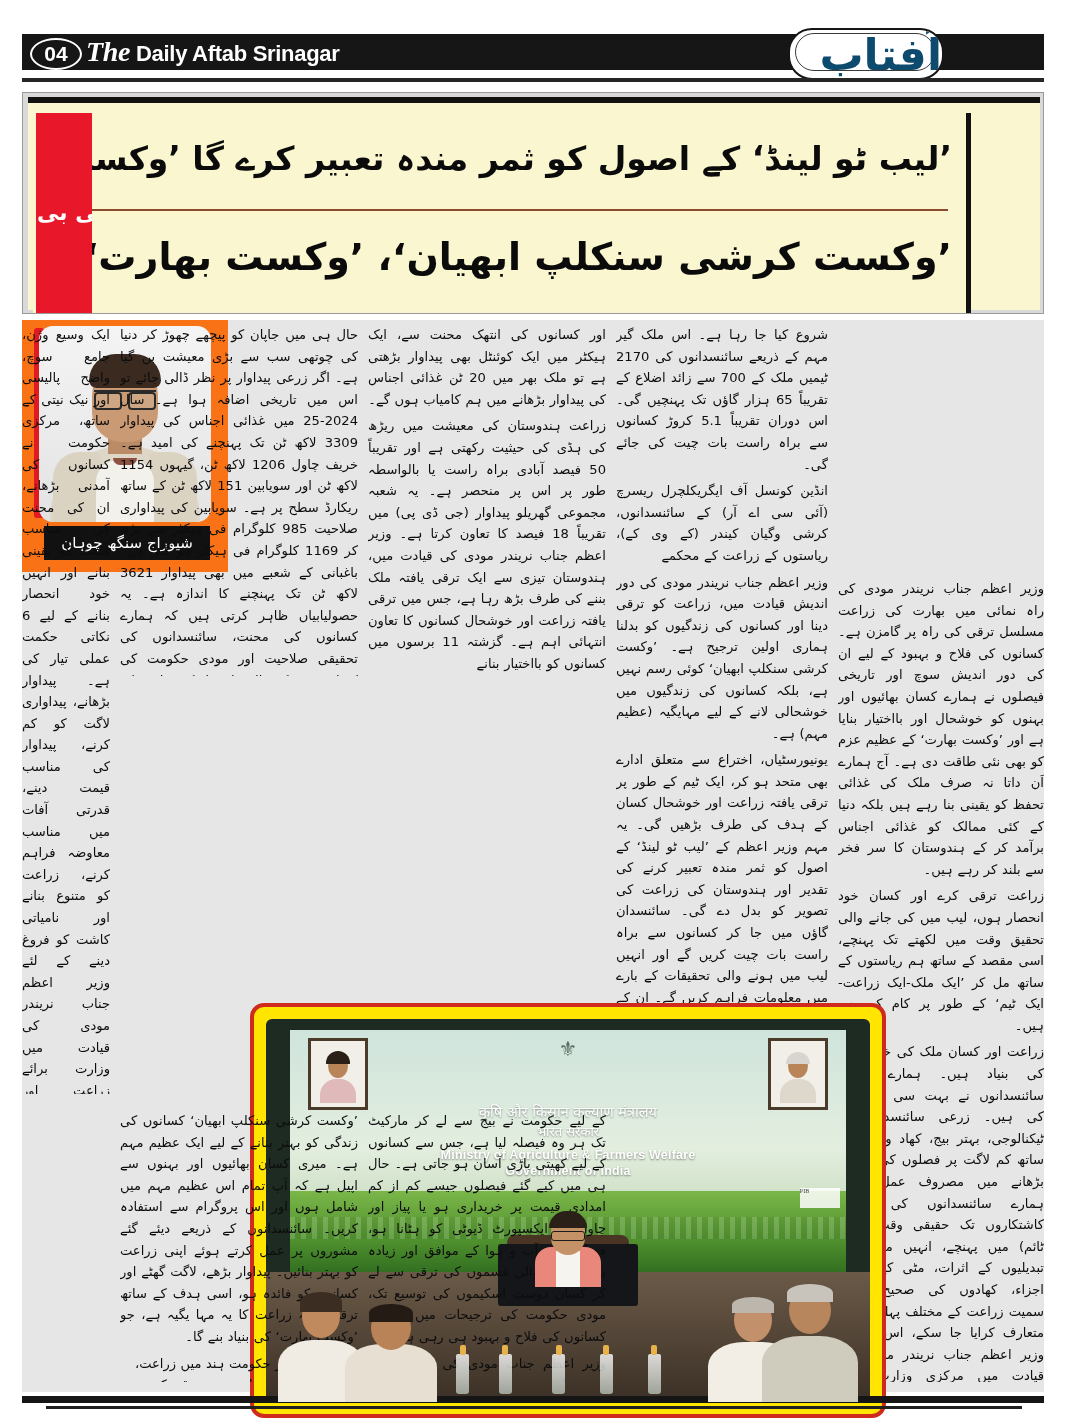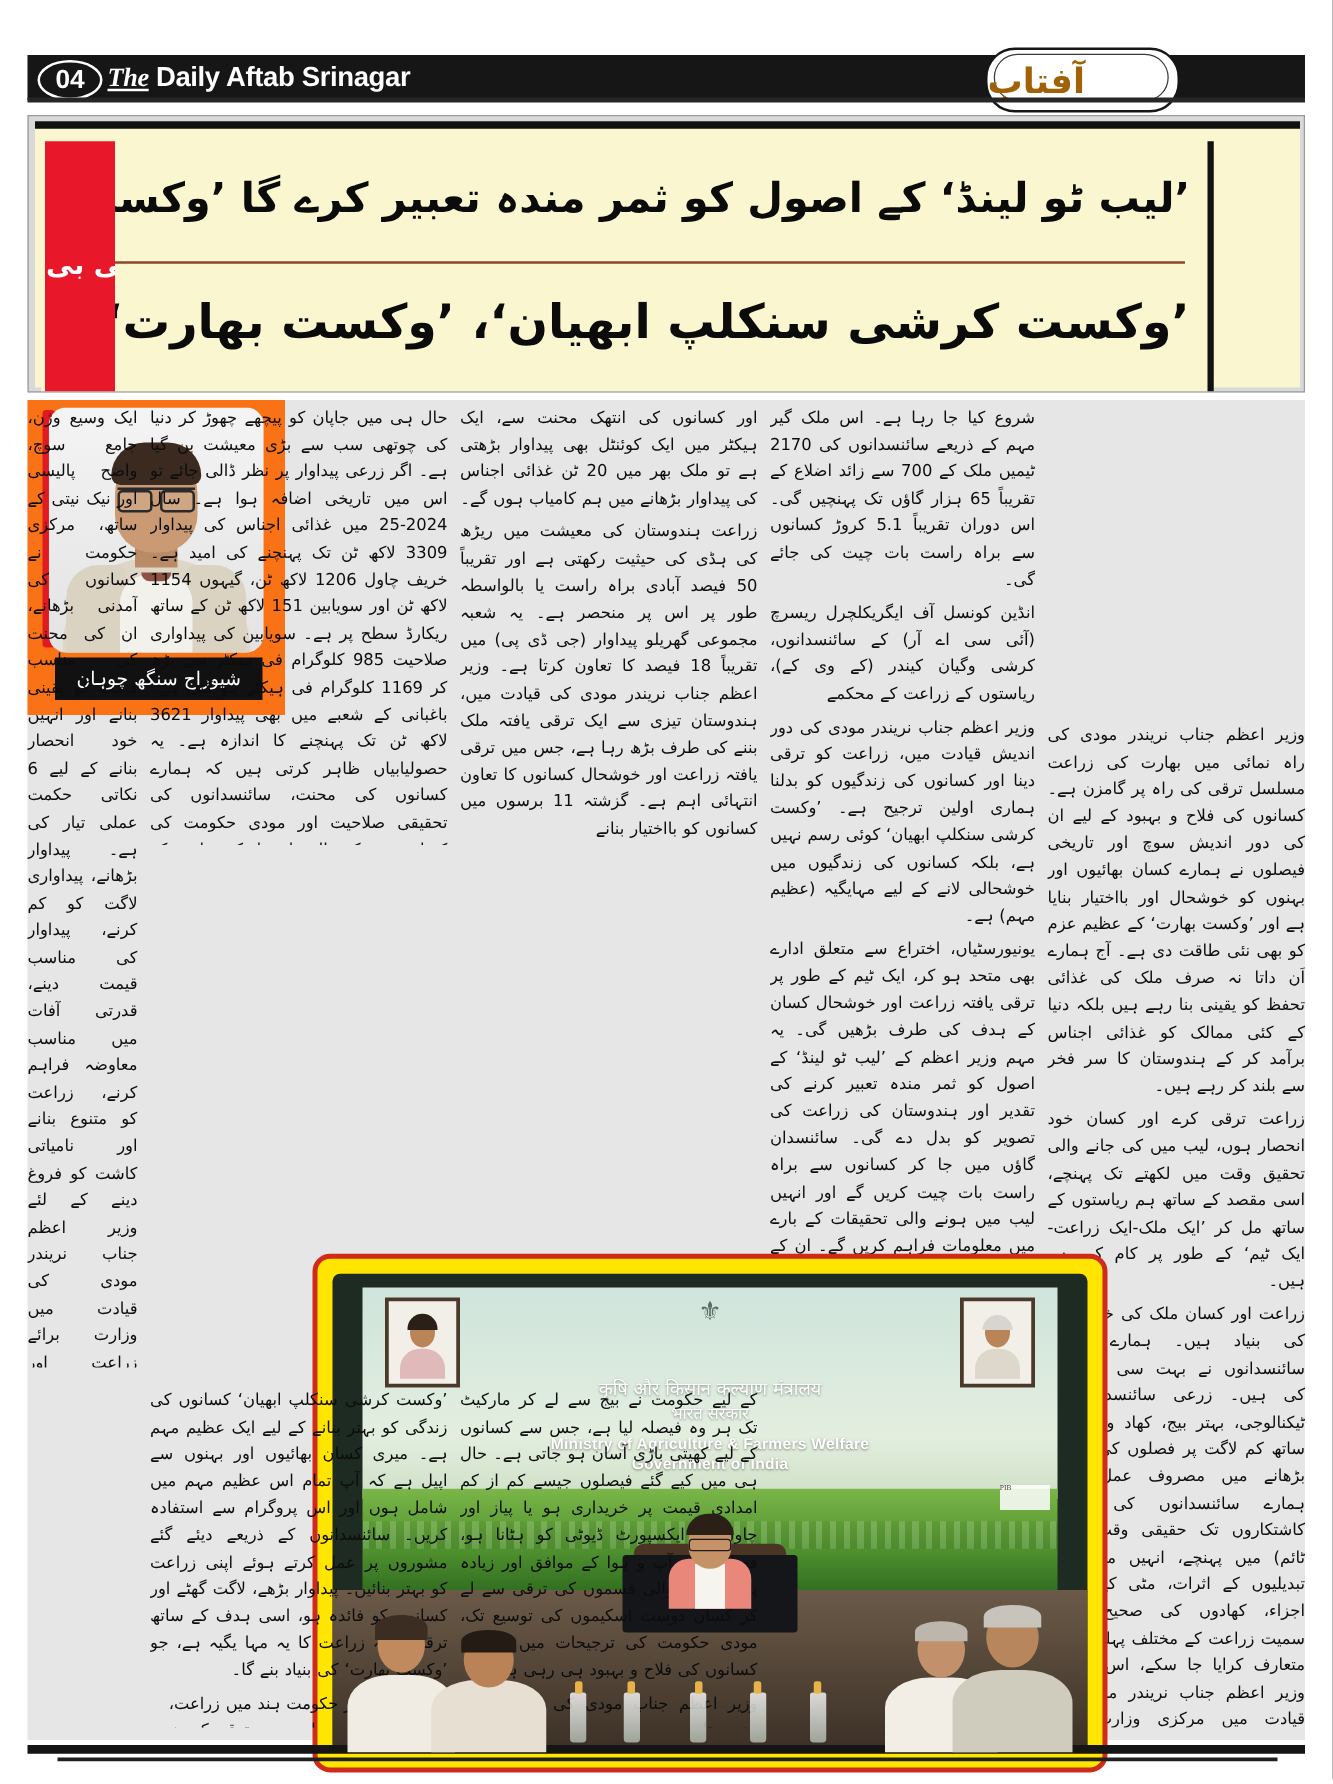--- a/index.html
+++ b/index.html
@@ -13,21 +13,21 @@
     width: 1066px;
     height: 1427px;
     background: #ffffff;
     overflow: hidden;
     font-family: "Liberation Serif", "DejaVu Serif", serif;
   }
 
   
   .masthead {
     position: absolute;
-    left: 22px; top: 40px;
+    left: 22px; top: 30px;
     width: 1029px; height: 44px;
   }
   .masthead-bar {
     position: absolute;
     left: 0; top: 4px;
     width: 1022px; height: 36px;
     background: #161616;
   }
   .page-num-oval {
     position: absolute;
@@ -52,22 +52,21 @@
     font-size: 22px;
     font-weight: bold;
     letter-spacing: -0.3px;
     line-height: 28px;
     white-space: nowrap;
     direction: ltr;
   }
   .masthead-title .the {
     font-family: "Liberation Serif", serif;
     font-style: italic;
-    font-size: 21px;
-    text-decoration: underline;
+    font-size: 28px;
   }
   .logo-pill {
     position: absolute;
     left: 766px; top: -2px;
     width: 152px; height: 48px;
     background: #ffffff;
     border: 2.5px solid #161616;
     border-radius: 24px;
     overflow: hidden;
   }
@@ -75,23 +74,23 @@
     position: absolute;
     left: 5px; top: 3px;
     width: 138px; height: 36px;
     border: 1.5px solid #3a3a3a;
     border-radius: 19px;
   }
   .logo-glyph {
     position: absolute;
     left: 0; top: 0;
     width: 152px; height: 48px;
-    text-align: left;
-    color: #a16207;
-    font-size: 28px;
+    text-align: right;
+    color: #0c4a6e;
+    font-size: 44px;
     line-height: 50px;
     font-family: "DejaVu Sans", sans-serif;
     font-weight: bold;
     direction: rtl;
   }
   .masthead-rule {
     position: absolute;
     left: 22px; top: 78px;
     width: 1022px; height: 4px;
     background: #262626;

